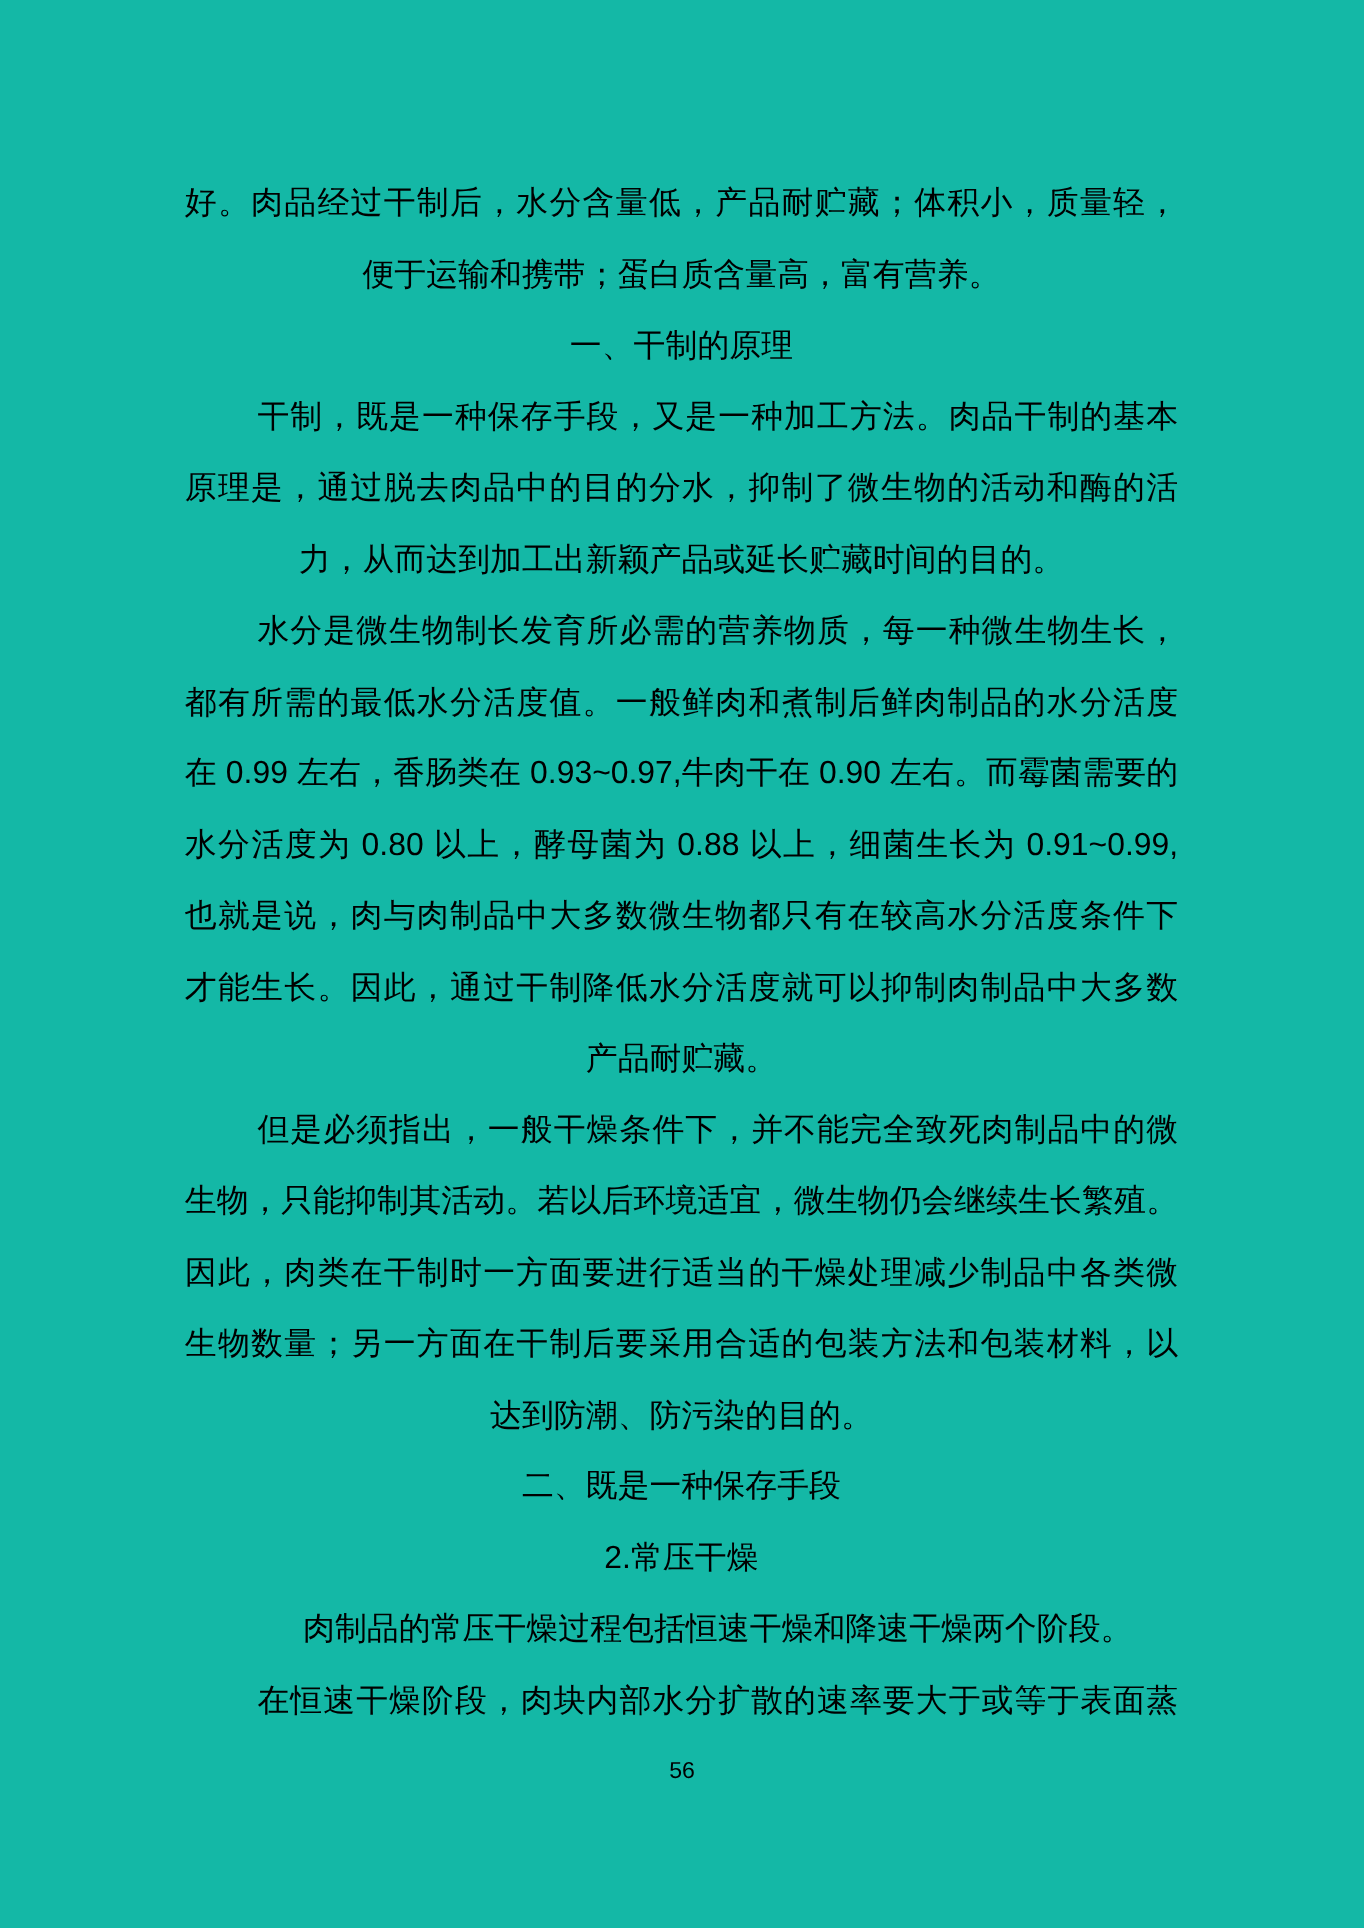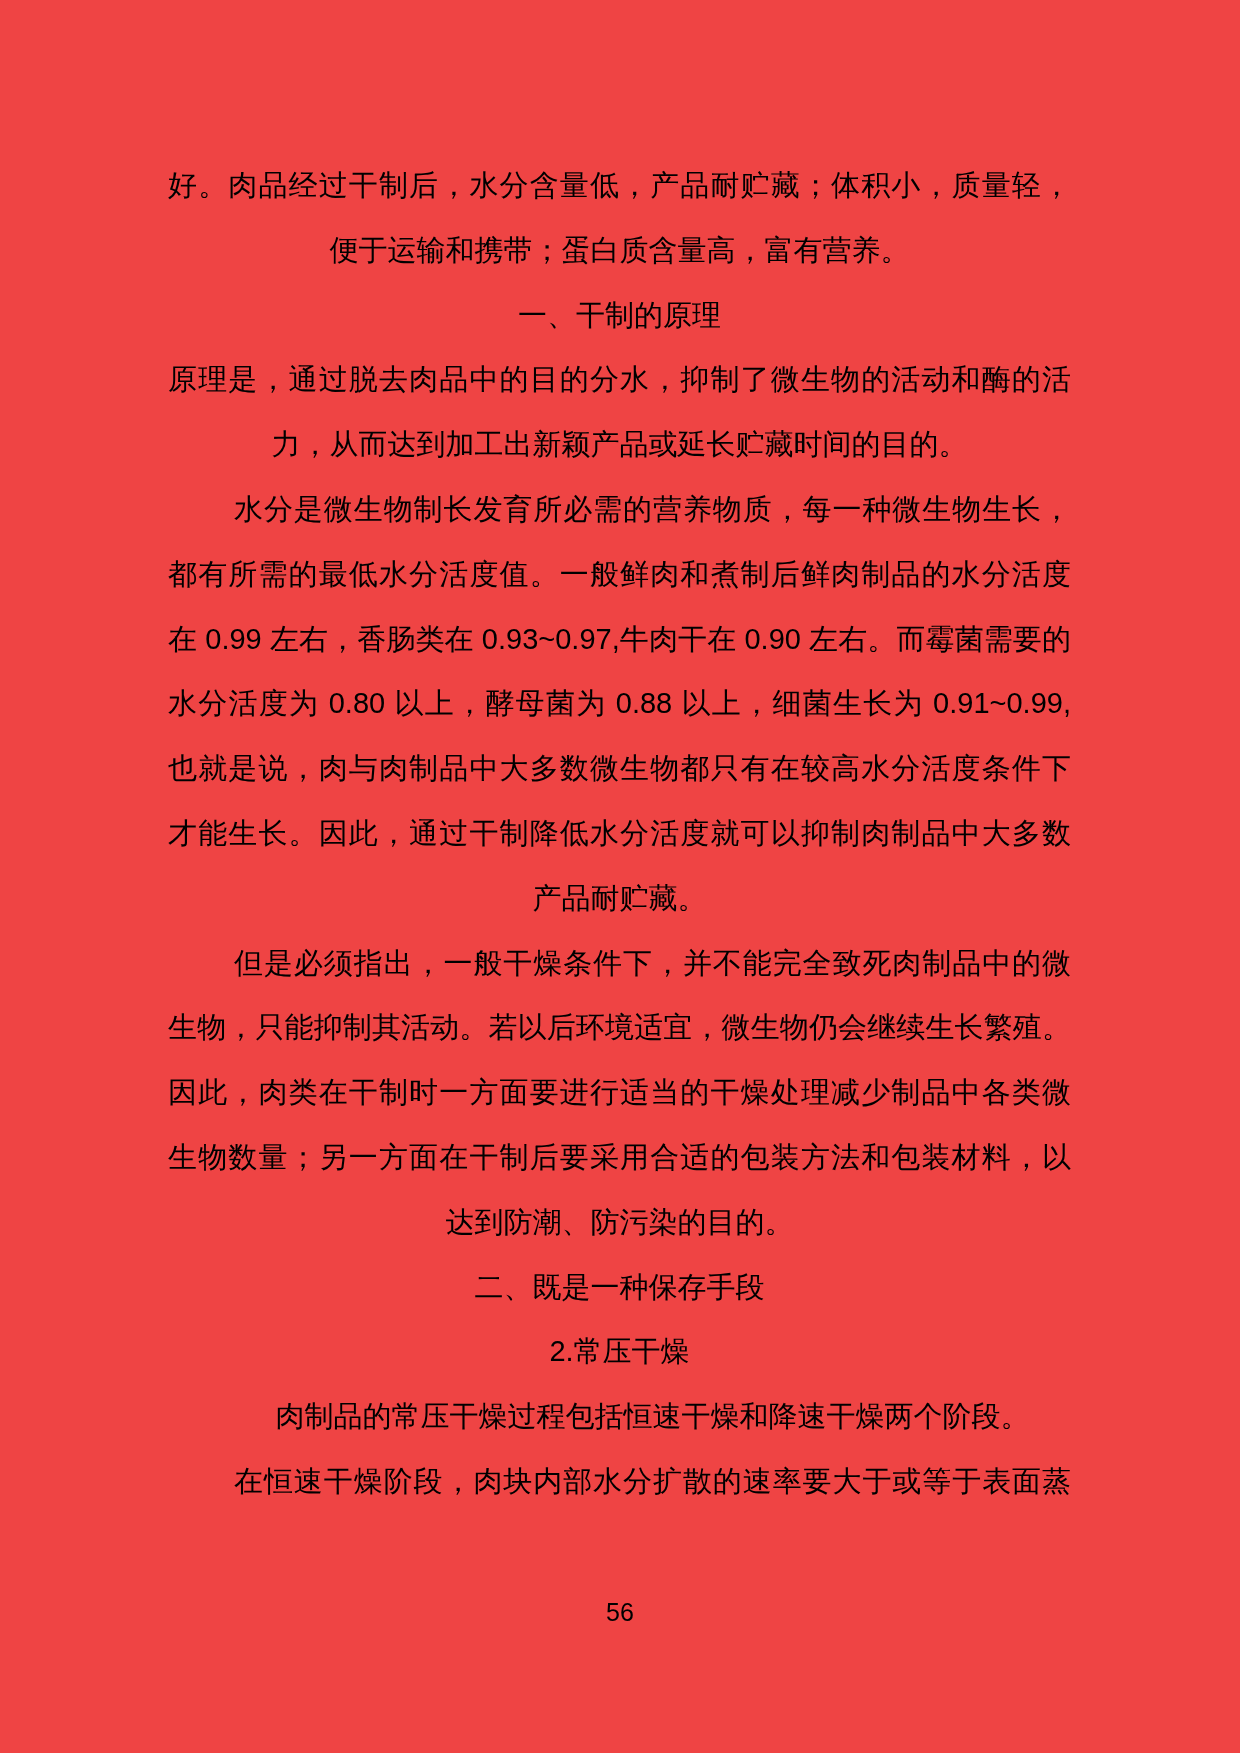--- a/index.html
+++ b/index.html
@@ -4,21 +4,21 @@
 <style>
   html, body {
     margin: 0;
     padding: 0;
     background: #ffffff;
   }
   .page {
     position: relative;
     width: 1240px;
     height: 1753px;
-    background: #ef4444;
+    background: #14b8a6;
     color: #000000;
     overflow: hidden;
   }
   .content {
     position: absolute;
     left: 168px;
     top: 153px;
     width: 903px;
     
     font-family: "Liberation Sans", "Liberation Serif", "DejaVu Serif", serif;
@@ -38,32 +38,33 @@
   .line.ind {
     text-indent: 66px;
   }
   .footer {
     position: absolute;
     left: 0;
     top: 1598px;
     width: 1240px;
     text-align: center;
     font-family: "Liberation Sans", "DejaVu Sans", sans-serif;
-    font-size: 25px;
+    font-size: 21px;
     color: #000000;
   }
 </style>
 </head>
 <body>
 
 <div class="page">
   <div class="content" id="doc-body">
       <div class="line fill">好。肉品经过干制后，水分含量低，产品耐贮藏；体积小，质量轻，</div>
       <div class="line">便于运输和携带；蛋白质含量高，富有营养。</div>
       <div class="line">一、干制的原理</div>
+      <div class="line fill ind">干制，既是一种保存手段，又是一种加工方法。肉品干制的基本</div>
       <div class="line fill">原理是，通过脱去肉品中的目的分水，抑制了微生物的活动和酶的活</div>
       <div class="line">力，从而达到加工出新颖产品或延长贮藏时间的目的。</div>
       <div class="line fill ind">水分是微生物制长发育所必需的营养物质，每一种微生物生长，</div>
       <div class="line fill">都有所需的最低水分活度值。一般鲜肉和煮制后鲜肉制品的水分活度</div>
       <div class="line fill">在 0.99 左右，香肠类在 0.93~0.97,牛肉干在 0.90 左右。而霉菌需要的</div>
       <div class="line fill">水分活度为 0.80 以上，酵母菌为 0.88 以上，细菌生长为 0.91~0.99,</div>
       <div class="line fill">也就是说，肉与肉制品中大多数微生物都只有在较高水分活度条件下</div>
       <div class="line fill">才能生长。因此，通过干制降低水分活度就可以抑制肉制品中大多数</div>
       <div class="line">产品耐贮藏。</div>
       <div class="line fill ind">但是必须指出，一般干燥条件下，并不能完全致死肉制品中的微</div>

